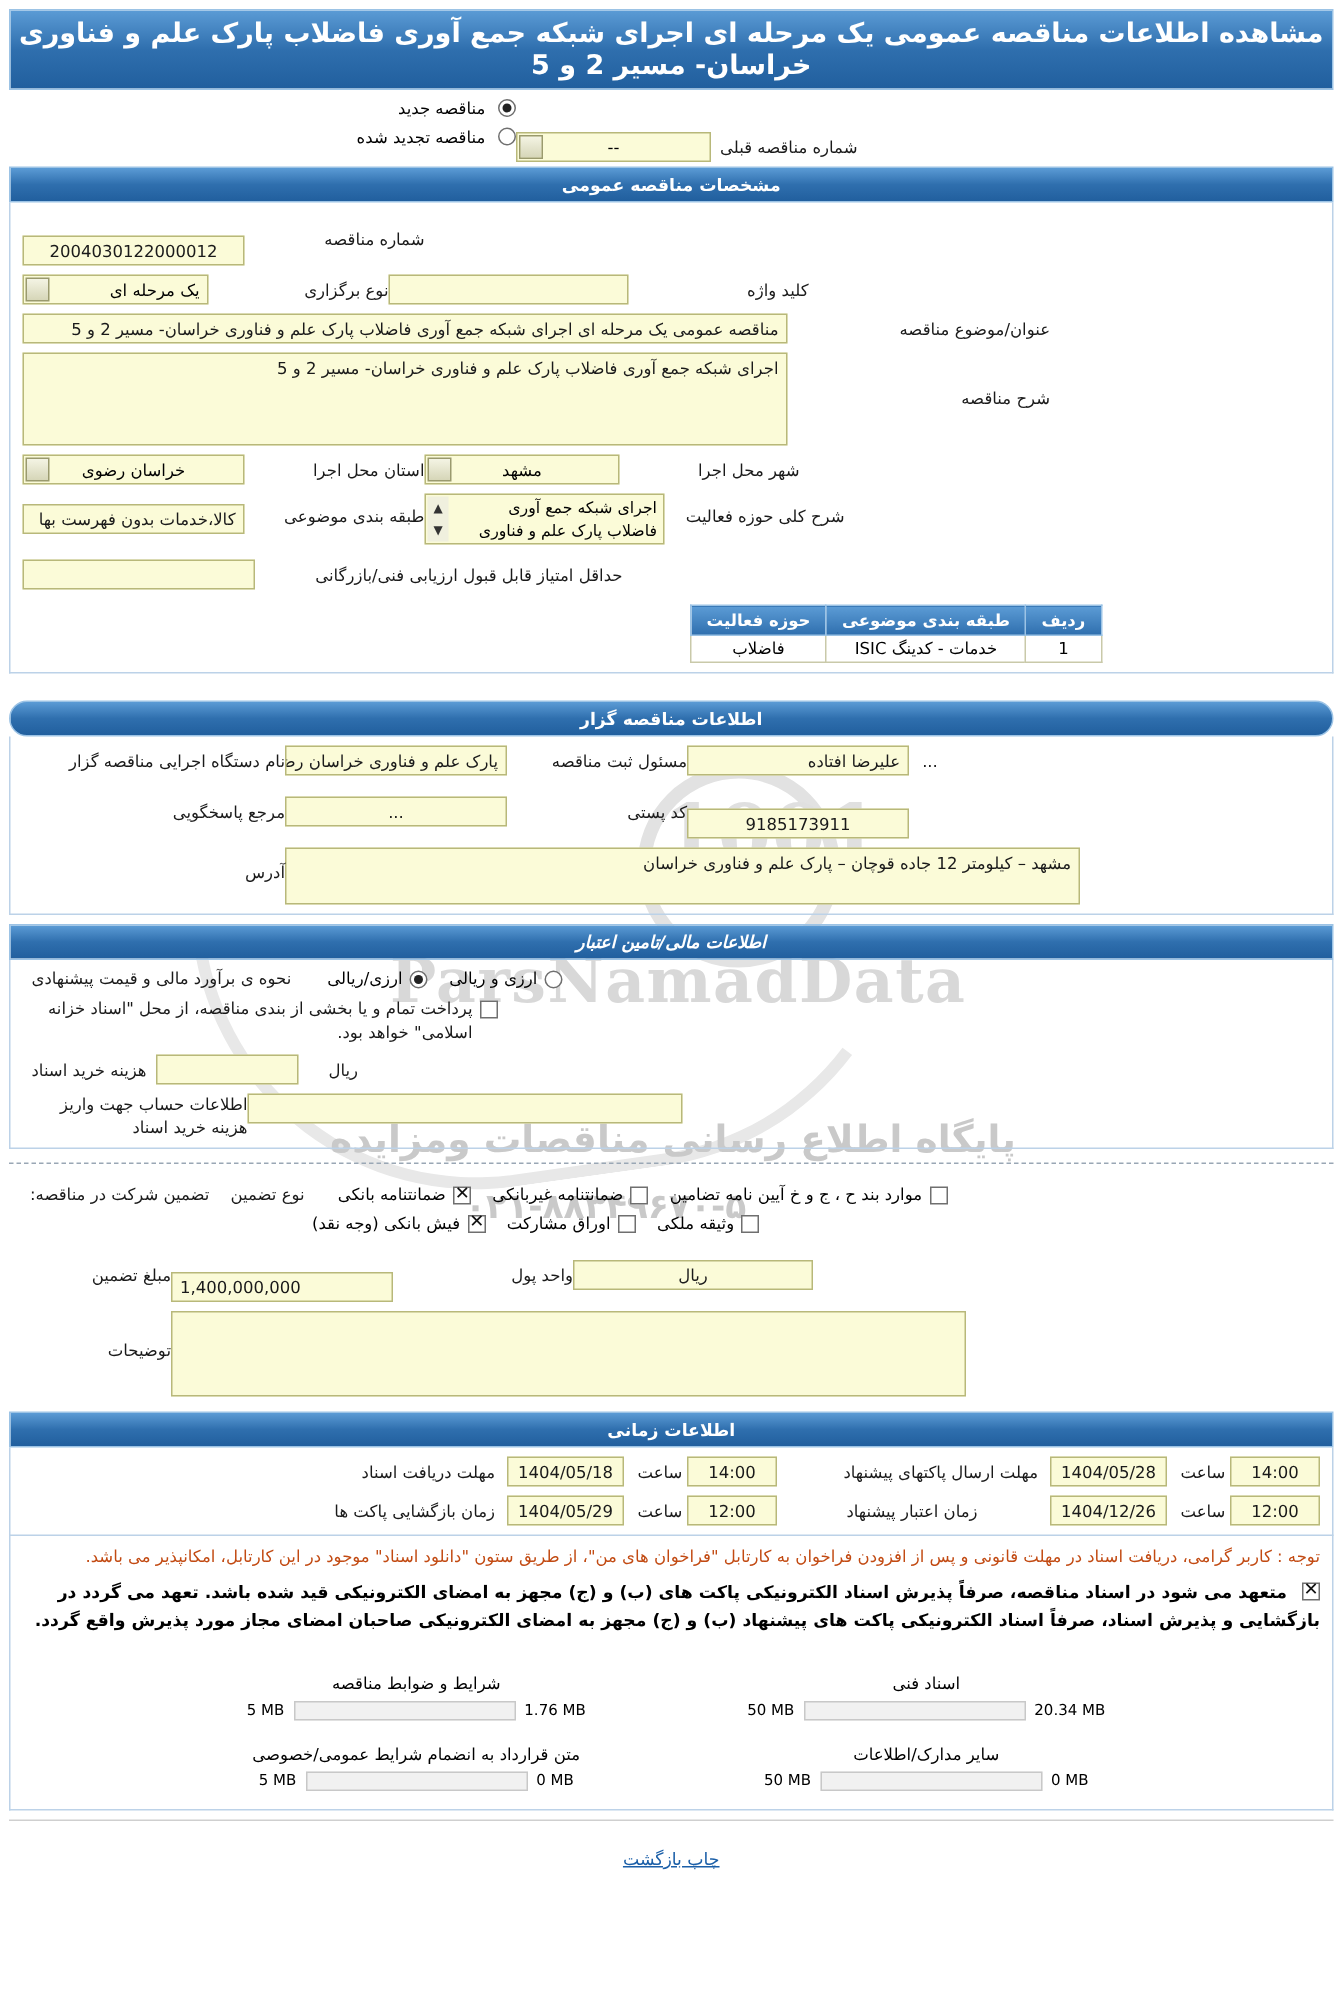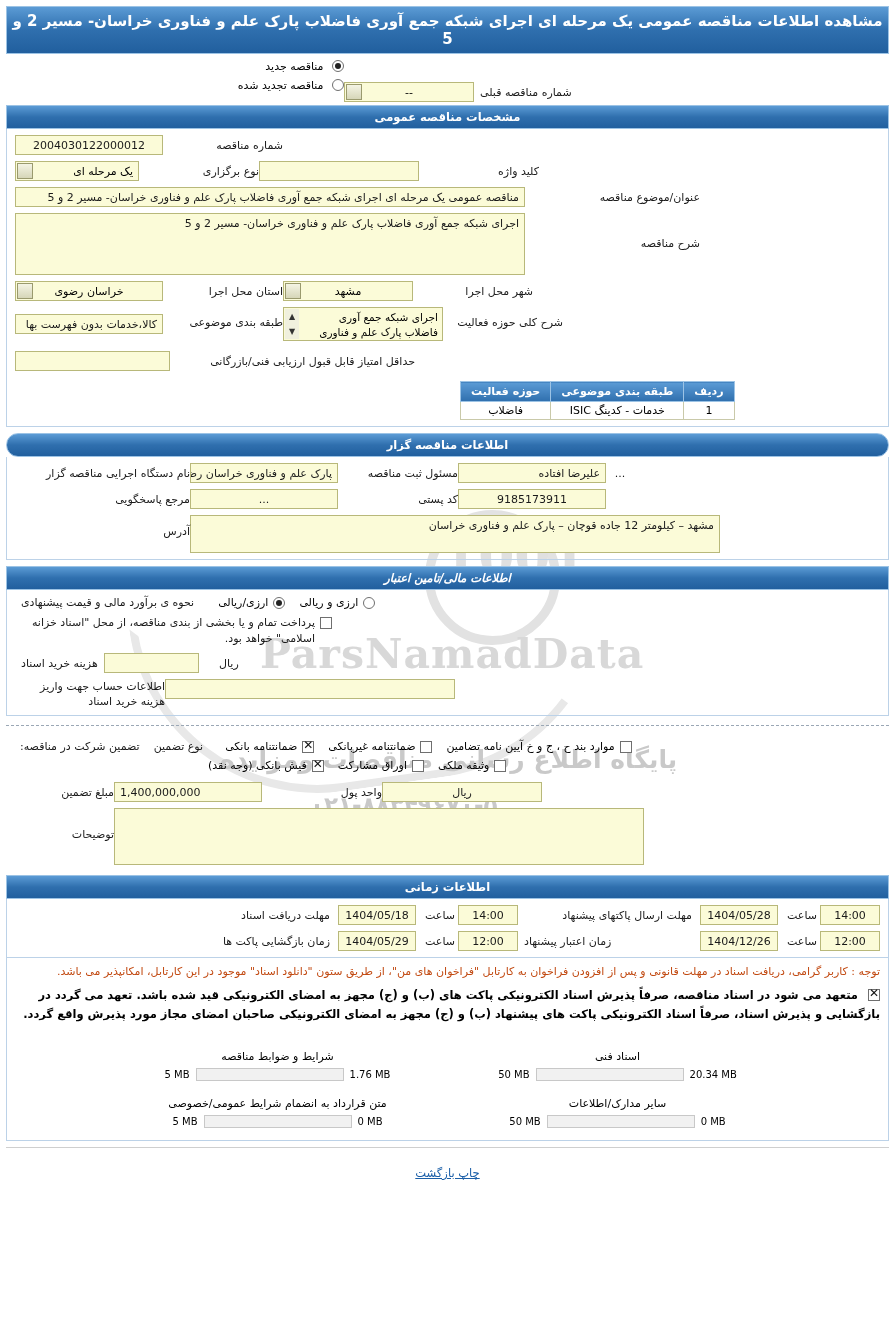--- a/index.html
+++ b/index.html
@@ -64,21 +64,21 @@
   .bar {
     background: linear-gradient(to bottom, #5b9bd5 0%, #2f6fae 50%, #215f9e 100%);
     color: #ffffff;
     font-size: 11.5px;
     font-weight: bold;
     text-align: center;
     padding: 4px 8px;
     border: 1px solid #9cc3e5;
     margin: 0;
   }
-  .title-bar { font-size: 15px; padding: 5px; }
+  .title-bar { font-size: 18px; padding: 5px; }
 
   .section {
     border: 1px solid #bcd2e8;
     border-top: none;
     padding: 6px 8px;
   }
   .plain { border: none; padding: 6px 8px; }
 
   
   .row {
@@ -103,21 +103,21 @@
     border: 1px solid #b8b87a;
     font-size: 11px;
     color: #1a1a1a;
     padding: 2px 5px;
     height: 20px;
     line-height: 15px;
     overflow: hidden;
     white-space: nowrap;
   }
   .fld.center { text-align: center; }
-  .fld.num { direction: ltr; text-align: center; font-family: "DejaVu Sans", sans-serif; }
+  .fld.num { direction: ltr; text-align: center; font-family: "DejaVu Sans", sans-serif; margin-top: 16px; }
   .fld.area { height: auto; min-height: 20px; white-space: normal; line-height: 16px; }
 
   .sel {
     background: #fbfbd8;
     border: 1px solid #b8b87a;
     font-size: 11px;
     padding: 2px 5px;
     height: 20px;
     line-height: 15px;
     position: relative;
@@ -332,21 +332,21 @@
               <td style="width:120px;">خدمات - کدینگ ISIC</td>
               <td style="width:90px;">فاضلاب</td>
             </tr>
           </tbody>
         </table>
         <div style="width:445px;"></div>
       </div>
 
     </div>
 
-    <div class="bar" style="margin-top:6px;border-radius:12px;">اطلاعات مناقصه گزار</div>
+    <div class="bar" style="margin-top:18px;border-radius:12px;">اطلاعات مناقصه گزار</div>
     <div class="section">
       <div class="row">
         <div class="spacer"></div>
         <div class="lbl" style="width:22px; text-align:center;">...</div>
         <div class="fld" style="width:148px;">علیرضا افتاده</div>
         <div class="lbl w2">مسئول ثبت مناقصه</div>
         <div class="fld" style="width:148px;">پارک علم و فناوری خراسان رض</div>
         <div class="lbl w3">نام دستگاه اجرایی مناقصه گزار</div>
       </div>
       <div class="row">
@@ -453,21 +453,21 @@
         <div class="lbl" style="width:182px; text-align:right; padding-right:8px;">مهلت ارسال پاکتهای پیشنهاد</div>
         <div class="fld center" style="width:60px;">14:00</div>
         <div class="lbl" style="width:42px; text-align:center;">ساعت</div>
         <div class="fld center" style="width:78px;">1404/05/18</div>
         <div class="lbl" style="width:150px; text-align:right; padding-right:8px;">مهلت دریافت اسناد</div>
       </div>
       <div class="row">
         <div class="fld center" style="width:60px;">12:00</div>
         <div class="lbl" style="width:42px; text-align:center;">ساعت</div>
         <div class="fld center" style="width:78px;">1404/12/26</div>
-        <div class="lbl" style="width:182px; text-align:left; padding-right:8px;">زمان اعتبار پیشنهاد</div>
+        <div class="lbl" style="width:182px; text-align:center; padding-right:8px;">زمان اعتبار پیشنهاد</div>
         <div class="fld center" style="width:60px;">12:00</div>
         <div class="lbl" style="width:42px; text-align:center;">ساعت</div>
         <div class="fld center" style="width:78px;">1404/05/29</div>
         <div class="lbl" style="width:150px; text-align:right; padding-right:8px;">زمان بازگشایی پاکت ها</div>
       </div>
     </div>
 
     <div class="section" style="padding:0;">
       <div class="notice">توجه : کاربر گرامی، دریافت اسناد در مهلت قانونی و پس از افزودن فراخوان به کارتابل "فراخوان های من"، از طریق ستون "دانلود اسناد" موجود در این کارتابل، امکانپذیر می باشد.</div>
       <div class="bold-note">

